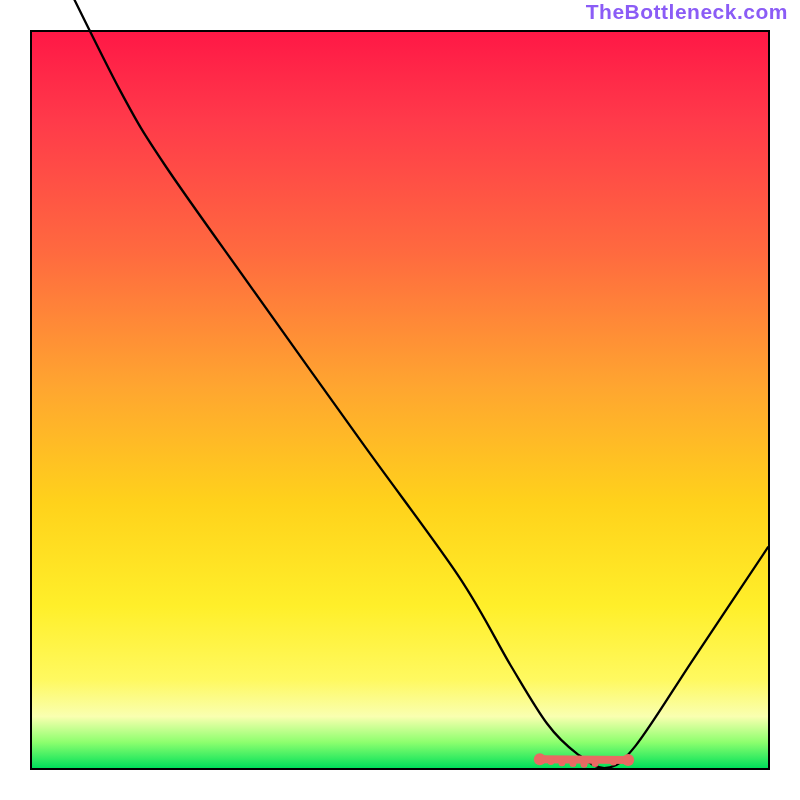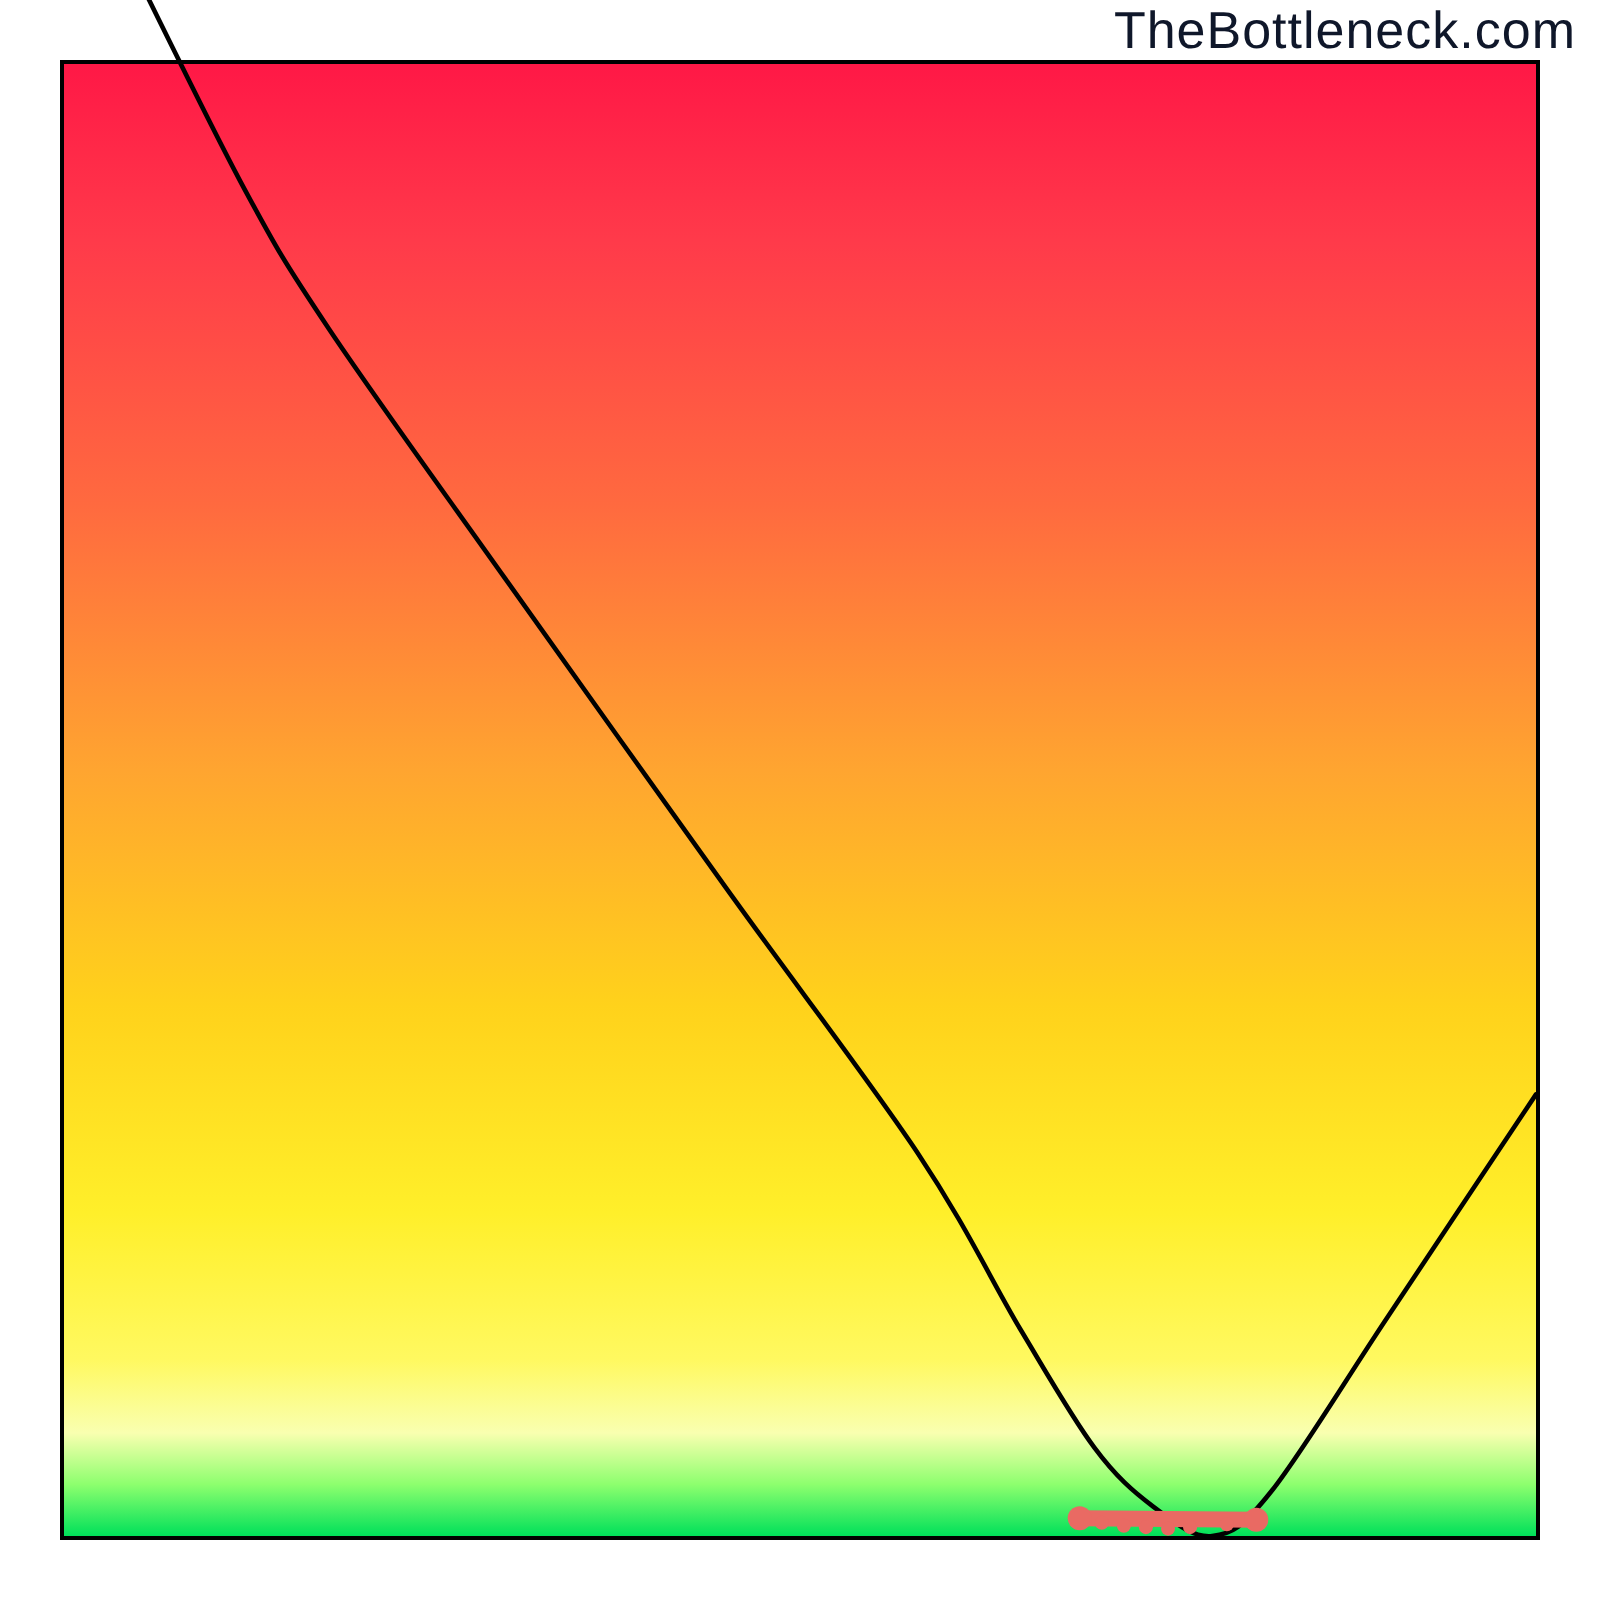--- a/index.html
+++ b/index.html
@@ -13,23 +13,23 @@
   }
   .frame {
     position: relative;
     width: 800px;
     height: 800px;
   }
   .watermark {
     position: absolute;
     top: 0px;
     right: 12px;
-    color: #0f172a;
-    font-size: 26px;
-    font-weight: 400;
+    color: #8b5cf6;
+    font-size: 21px;
+    font-weight: 700;
     letter-spacing: 0.5px;
   }
   .plot-outer {
     position: absolute;
     left: 30px;
     top: 30px;
     width: 740px;
     height: 740px;
     border: 2px solid #000;
     box-sizing: border-box;

